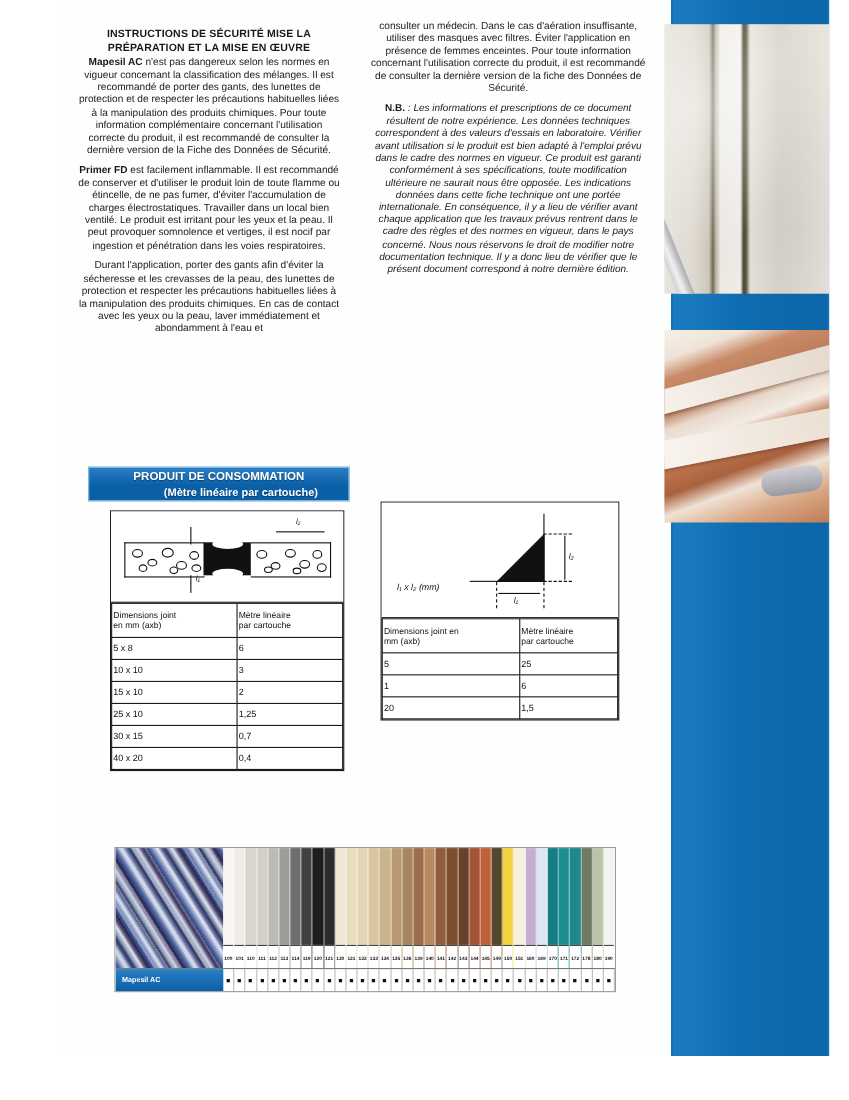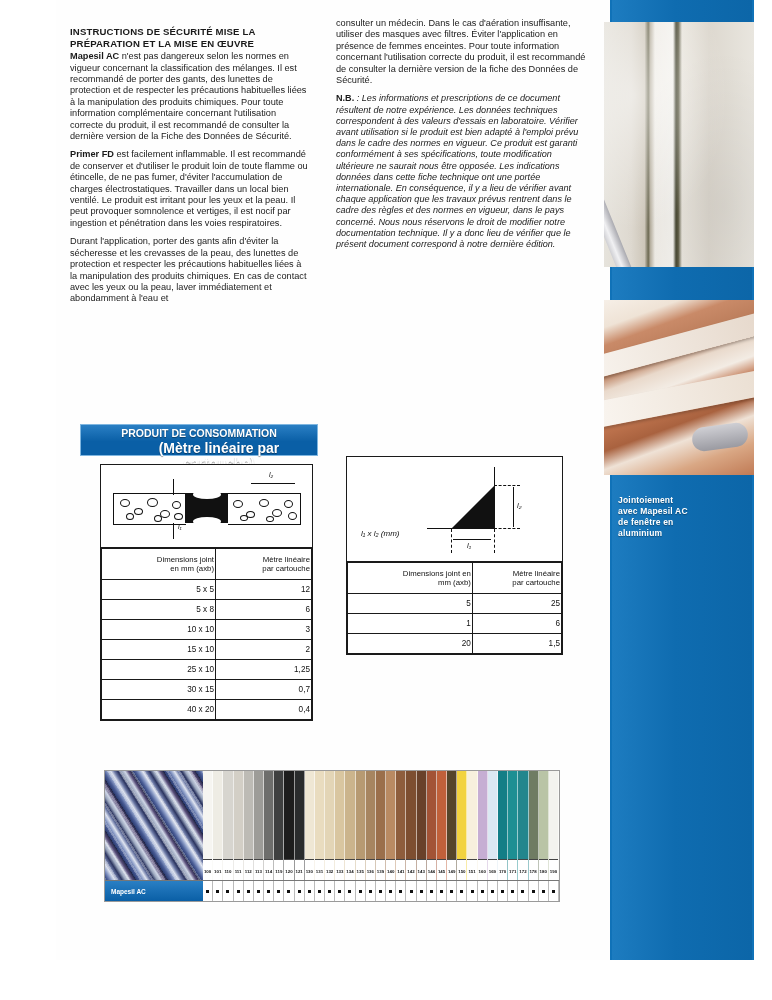--- a/index.html
+++ b/index.html
@@ -75,21 +75,21 @@
     background:linear-gradient(180deg,#cfcfd4,#9a9aa1);transform:rotate(-8deg);
   }
 
   .caption-box{
     position:absolute;left:618px;top:495px;width:128px;
     color:#ffffff;font-weight:bold;font-size:8.5px;line-height:11px;
     letter-spacing:.2px;text-shadow:0 1px 1px rgba(0,0,0,.35);
   }
 
   
-  .col{position:absolute;font-size:9.2px;line-height:11.4px;text-align:left;color:#1a1a1a;}
+  .col{position:absolute;font-size:9.2px;line-height:11.4px;text-align:center;color:#1a1a1a;}
   .col-left{left:70px;top:26px;width:240px;}
   .col-right{left:336px;top:18px;width:252px;}
   .col p{margin:0 0 7px 0;}
   .heading{
     font-weight:bold;font-size:9.6px;line-height:11.6px;
     letter-spacing:.15px;margin:0 0 2px 0;
   }
   b.prod{font-weight:bold;}
   .uppercase-block{font-size:9.2px;line-height:11.4px;margin:10px 0 9px 0;}
   .nb-block{font-style:italic;font-size:9.1px;line-height:11.2px;}
@@ -103,34 +103,34 @@
 
   
   .table-title{
     position:absolute;left:80px;top:424px;width:238px;height:32px;
     background:linear-gradient(180deg,#2a7fc4 0%,#0a5fa6 55%,#0a5fa6 100%);
     border:1px solid #7fb6e0;
     color:#fff;text-align:center;font-weight:bold;
     font-size:10.5px;line-height:15px;padding-top:1px;box-sizing:border-box;
     text-shadow:0 1px 1px rgba(0,0,0,.4);
   }
-  .table-title .sub{font-size:14px;padding-left:40px;}
+  .table-title .sub{font-size:10px;padding-left:40px;}
 
   .tbl{position:absolute;border:1.6px solid #1a1a1a;background:#fff;box-sizing:border-box;}
   .tbl-left{left:100px;top:464px;width:213px;}
   .tbl-right{left:346px;top:456px;width:217px;}
 
   .diagram-cell{
     border-bottom:1.6px solid #1a1a1a;height:82px;position:relative;background:#fff;
   }
   .diagram-cell-right{height:104px;}
 
   table.cons{border-collapse:collapse;width:100%;}
   table.cons th, table.cons td{
-    border:1px solid #1a1a1a;text-align:right;
+    border:1px solid #1a1a1a;text-align:left;
     font-size:8.2px;padding:2px 1px;color:#111;
   }
   table.cons th{font-size:7.8px;line-height:9.5px;font-weight:normal;height:26px;}
   table.cons td{height:15px;}
 
   
   .jx{position:absolute;left:12px;top:28px;width:188px;height:30px;}
   .jx .slab{
     position:absolute;top:0;height:30px;width:72px;
     background:#fff;border-top:1.4px solid #111;border-bottom:1.4px solid #111;
@@ -220,26 +220,20 @@
   <div class="photo photo-top">
     <div class="nozzle"></div>
   </div>
 
   <div class="photo photo-bottom">
     <div class="edge1"></div>
     <div class="edge2"></div>
     <div class="grip"></div>
   </div>
 
-  <div class="caption-box">
-    <div>Jointoiement</div>
-    <div>avec Mapesil AC</div>
-    <div>de fenêtre en</div>
-    <div>aluminium</div>
-  </div>
 
   <div class="col col-left">
     <div class="heading">
       <div>INSTRUCTIONS DE SÉCURITÉ MISE LA</div>
       <div>PRÉPARATION ET LA MISE EN ŒUVRE</div>
     </div>
     <p><b class="prod">Mapesil AC</b><span> n'est pas dangereux selon les normes en vigueur concernant la classification des mélanges. Il est recommandé de porter des gants, des lunettes de protection et de respecter les précautions habituelles liées à la manipulation des produits chimiques. Pour toute information complémentaire concernant l'utilisation correcte du produit, il est recommandé de consulter la dernière version de la Fiche des Données de Sécurité.</span></p>
     <p><b class="prod">Primer FD</b><span> est facilement inflammable. Il est recommandé de conserver et d'utiliser le produit loin de toute flamme ou étincelle, de ne pas fumer, d'éviter l'accumulation de charges électrostatiques. Travailler dans un local bien ventilé. Le produit est irritant pour les yeux et la peau. Il peut provoquer somnolence et vertiges, il est nocif par ingestion et pénétration dans les voies respiratoires.</span></p>
     <p>Durant l'application, porter des gants afin d'éviter la sécheresse et les crevasses de la peau, des lunettes de protection et respecter les précautions habituelles liées à la manipulation des produits chimiques. En cas de contact avec les yeux ou la peau, laver immédiatement et abondamment à l'eau et</p>
   </div>
@@ -293,24 +287,20 @@
             <span>Dimensions joint</span><br>
             <span>en mm (axb)</span>
           </th>
           <th>
             <span>Mètre linéaire</span><br>
             <span>par cartouche</span>
           </th>
         </tr>
       </thead>
       <tbody>
-          <tr>
-            <td>5 x 5</td>
-            <td>12</td>
-          </tr>
           <tr>
             <td>5 x 8</td>
             <td>6</td>
           </tr>
           <tr>
             <td>10 x 10</td>
             <td>3</td>
           </tr>
           <tr>
             <td>15 x 10</td>

